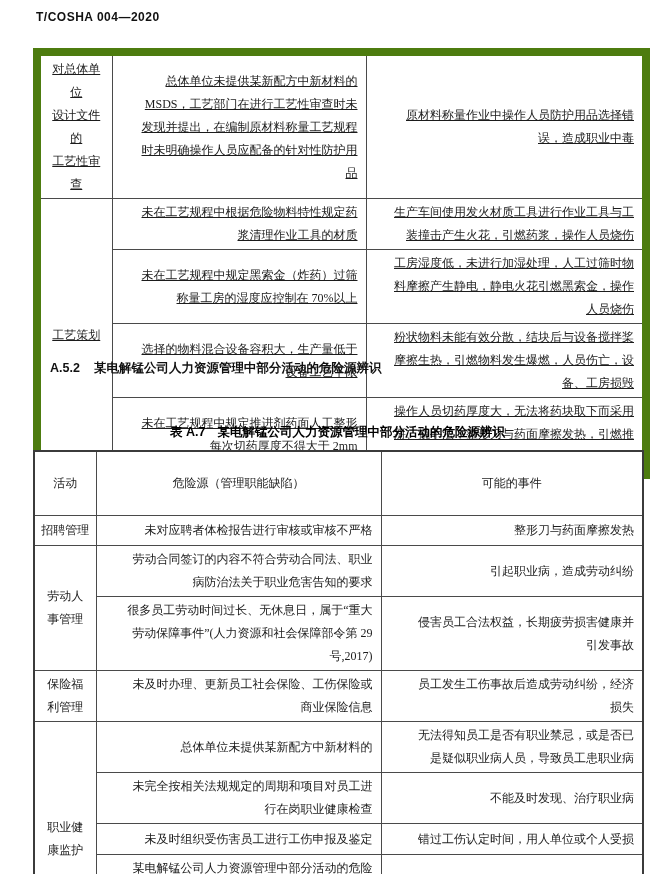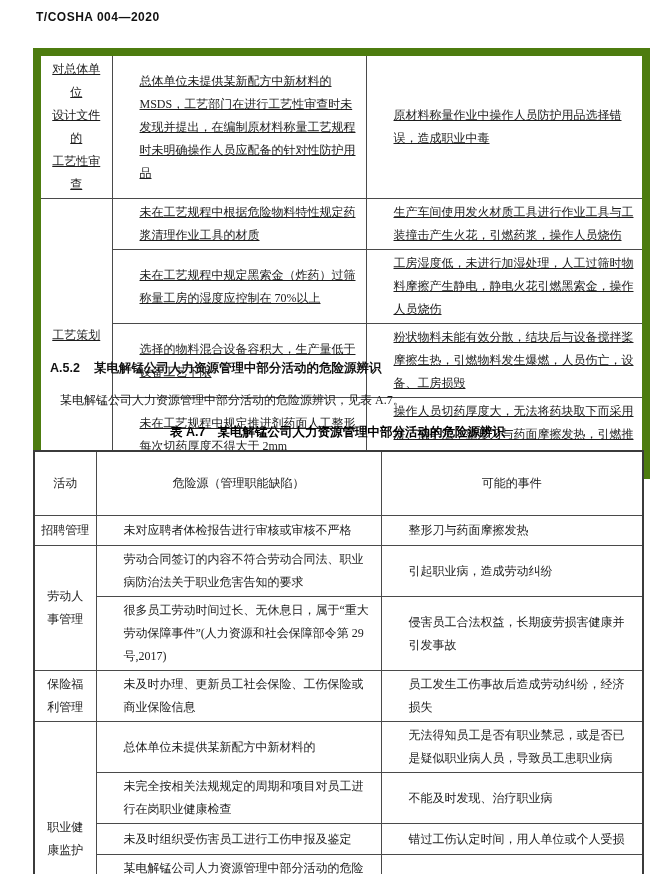--- a/index.html
+++ b/index.html
@@ -39,21 +39,21 @@
   }
   td.act {
     text-align: center;
     white-space: pre-line;
     padding: 2px 6px;
   }
   td.head {
     text-align: center;
     padding: 20px 4px;
   }
-  td.txt { text-align: left; padding-left: 27px; }
+  td.txt { text-align: right; padding-left: 27px; }
   .sec-heading {
     position: absolute;
     top: 360px;
     left: 36px;
     font-family: "Liberation Sans", "DejaVu Sans", sans-serif;
     font-weight: bold;
     font-size: 12.5px;
     color: #111;
     padding-left: 14px;
   }
@@ -118,21 +118,20 @@
       <td class="txt">未在工艺规程中规定推进剂药面人工整形每次切药厚度不得大于 2mm</td>
       <td class="txt">操作人员切药厚度大，无法将药块取下而采用掰、撬手法，整形刀与药面摩擦发热，引燃推进剂，操作人员烧伤</td>
     </tr>
   </tbody>
     </table>
 
   <div class="sec-heading">
     <span class="num">A.5.2</span><span>某电解锰公司人力资源管理中部分活动的危险源辨识</span>
   </div>
 
-  <p class="body-para">某电解锰公司人力资源管理中部分活动的危险源辨识，见表 A.7。</p>
 
   <div class="table-caption">
     <span class="cap-label">表 A.7</span><span>某电解锰公司人力资源管理中部分活动的危险源辨识</span>
   </div>
 
   <table class="t2">
     <colgroup>
       <col style="width:62px">
         <col style="width:285px">
         <col style="width:262px">

